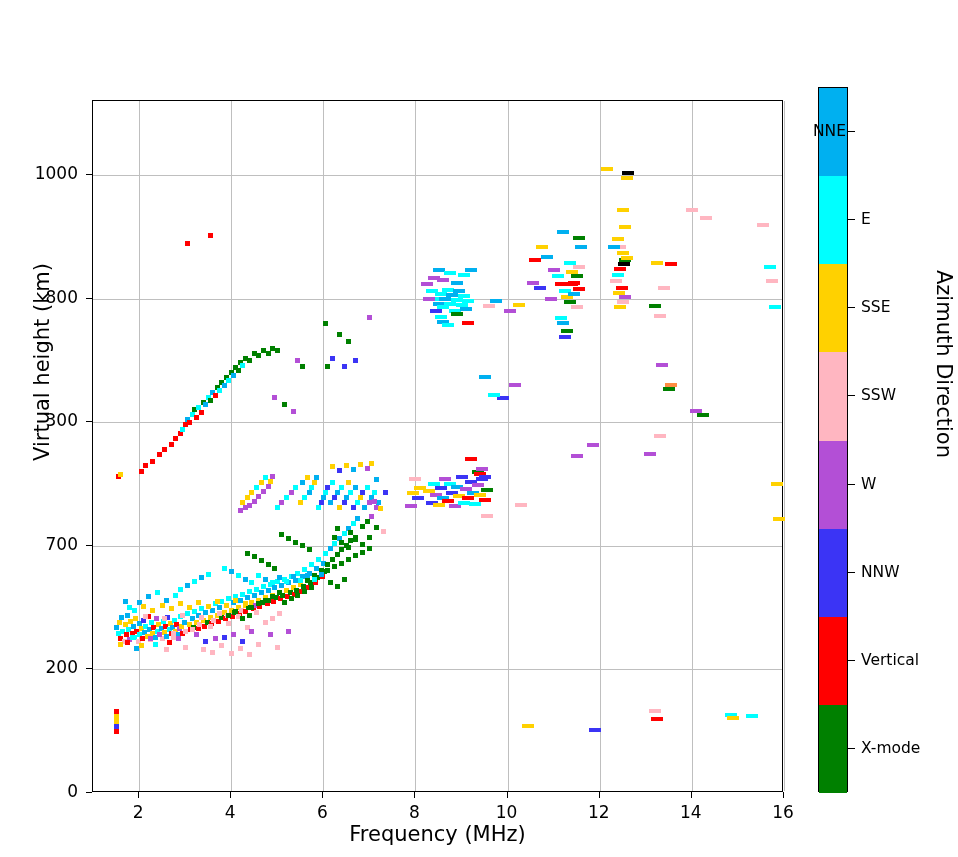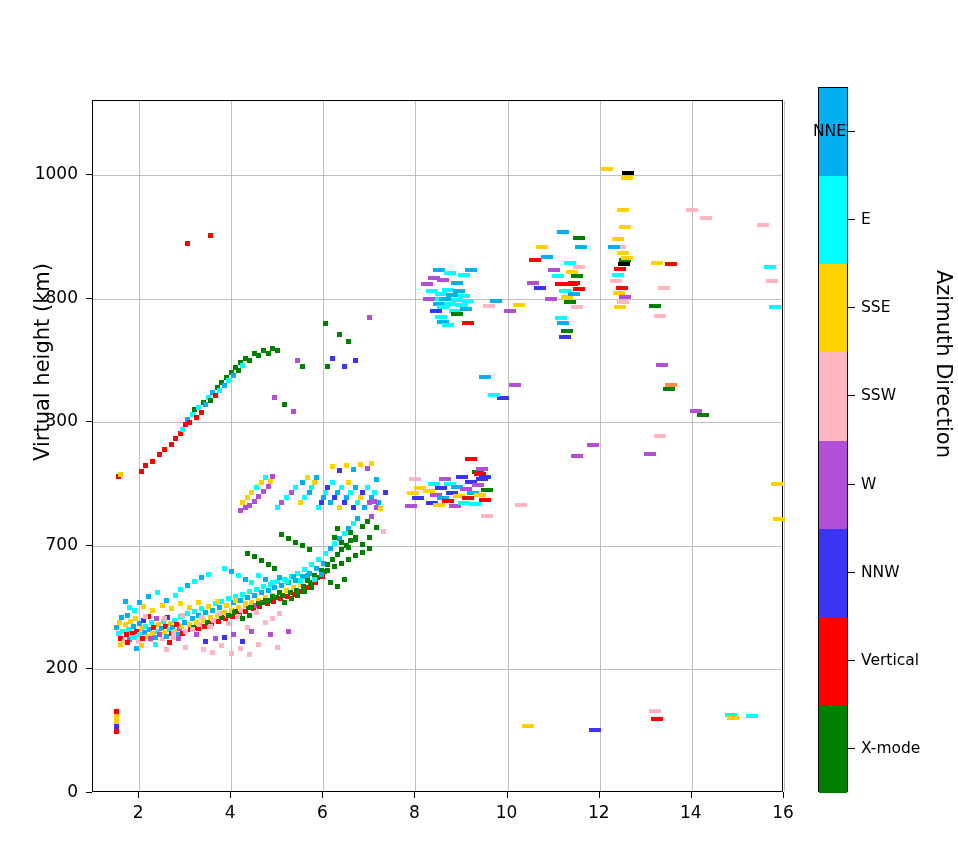--- a/index.html
+++ b/index.html
@@ -674,20 +674,21 @@
       <div class="tick-y" style="top: 544.857px; left: 86px;"></div>
       <div class="lab-y" style="left: 8px; top: 533.857px;">700</div>
       <div class="tick-y" style="top: 421.286px; left: 86px;"></div>
       <div class="lab-y" style="left: 8px; top: 410.286px;">300</div>
       <div class="tick-y" style="top: 297.714px; left: 86px;"></div>
       <div class="lab-y" style="left: 8px; top: 286.714px;">800</div>
       <div class="tick-y" style="top: 174.143px; left: 86px;"></div>
       <div class="lab-y" style="left: 8px; top: 163.143px;">1000</div>
     </div>
 
+  <div id="xlabel">Frequency (MHz)</div>
   <div id="ylabel">Virtual height (km)</div>
 
   <div id="cbar">
       <div class="cseg" style="top: 0px; height: 88.125px; background: rgb(0, 176, 240);"></div>
       <div class="cseg" style="top: 88.125px; height: 88.125px; background: rgb(0, 255, 255);"></div>
       <div class="cseg" style="top: 176.25px; height: 88.125px; background: rgb(255, 209, 0);"></div>
       <div class="cseg" style="top: 264.375px; height: 88.125px; background: rgb(255, 182, 193);"></div>
       <div class="cseg" style="top: 352.5px; height: 88.125px; background: rgb(179, 79, 214);"></div>
       <div class="cseg" style="top: 440.625px; height: 88.125px; background: rgb(59, 52, 245);"></div>
       <div class="cseg" style="top: 528.75px; height: 88.125px; background: rgb(255, 0, 0);"></div>

